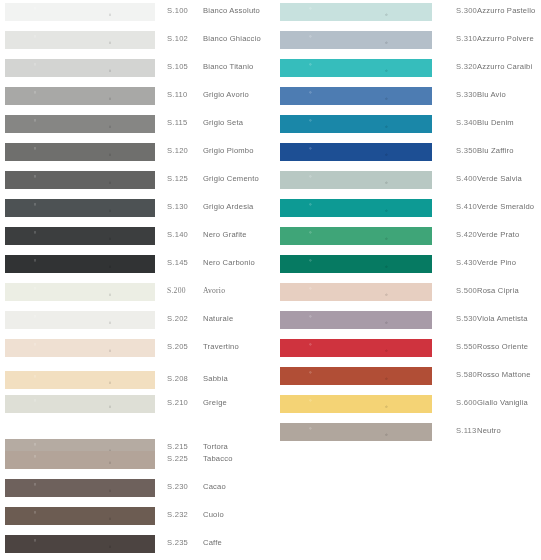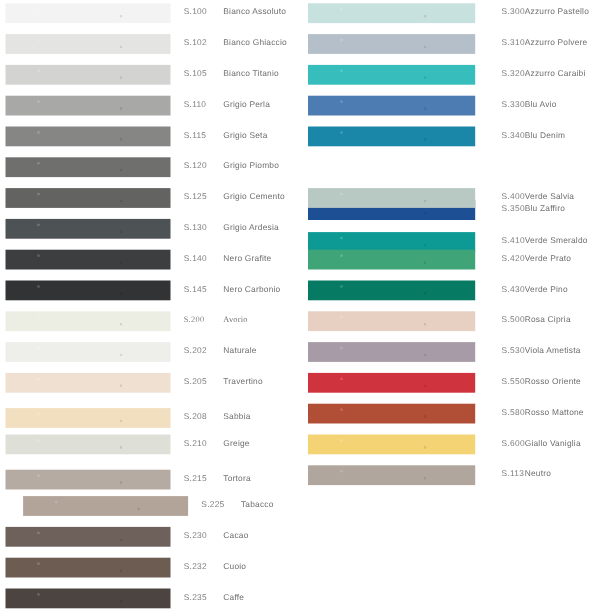--- a/index.html
+++ b/index.html
@@ -89,21 +89,21 @@
         <div class="swatch-name">Bianco Ghiaccio</div>
       </div>
       <div class="swatch-row" style="top: 56px;">
         <div class="swatch-chip" style="background: radial-gradient(circle at 20% 30%, rgba(255, 255, 255, 0.16) 0px, rgba(255, 255, 255, 0.16) 1px, rgba(0, 0, 0, 0) 1.5px), radial-gradient(circle at 70% 65%, rgba(0, 0, 0, 0.1) 0px, rgba(0, 0, 0, 0.1) 1px, rgba(0, 0, 0, 0) 1.5px), linear-gradient(rgb(211, 212, 210), rgb(211, 212, 210));"></div>
         <div class="swatch-code">S.105</div>
         <div class="swatch-name">Bianco Titanio</div>
       </div>
       <div class="swatch-row" style="top: 84px;">
         <div class="swatch-chip" style="background: radial-gradient(circle at 20% 30%, rgba(255, 255, 255, 0.16) 0px, rgba(255, 255, 255, 0.16) 1px, rgba(0, 0, 0, 0) 1.5px), radial-gradient(circle at 70% 65%, rgba(0, 0, 0, 0.1) 0px, rgba(0, 0, 0, 0.1) 1px, rgba(0, 0, 0, 0) 1.5px), linear-gradient(rgb(168, 168, 166), rgb(168, 168, 166));"></div>
         <div class="swatch-code">S.110</div>
-        <div class="swatch-name">Grigio Perla</div>
+        <div class="swatch-name">Grigio Avorio</div>
       </div>
       <div class="swatch-row" style="top: 112px;">
         <div class="swatch-chip" style="background: radial-gradient(circle at 20% 30%, rgba(255, 255, 255, 0.16) 0px, rgba(255, 255, 255, 0.16) 1px, rgba(0, 0, 0, 0) 1.5px), radial-gradient(circle at 70% 65%, rgba(0, 0, 0, 0.1) 0px, rgba(0, 0, 0, 0.1) 1px, rgba(0, 0, 0, 0) 1.5px), linear-gradient(rgb(134, 134, 132), rgb(134, 134, 132));"></div>
         <div class="swatch-code">S.115</div>
         <div class="swatch-name">Grigio Seta</div>
       </div>
       <div class="swatch-row" style="top: 140px;">
         <div class="swatch-chip" style="background: radial-gradient(circle at 20% 30%, rgba(255, 255, 255, 0.16) 0px, rgba(255, 255, 255, 0.16) 1px, rgba(0, 0, 0, 0) 1.5px), radial-gradient(circle at 70% 65%, rgba(0, 0, 0, 0.1) 0px, rgba(0, 0, 0, 0.1) 1px, rgba(0, 0, 0, 0) 1.5px), linear-gradient(rgb(111, 111, 109), rgb(111, 111, 109));"></div>
         <div class="swatch-code">S.120</div>
         <div class="swatch-name">Grigio Piombo</div>
@@ -146,26 +146,26 @@
       <div class="swatch-row" style="top: 368px;">
         <div class="swatch-chip" style="background: radial-gradient(circle at 20% 30%, rgba(255, 255, 255, 0.16) 0px, rgba(255, 255, 255, 0.16) 1px, rgba(0, 0, 0, 0) 1.5px), radial-gradient(circle at 70% 65%, rgba(0, 0, 0, 0.1) 0px, rgba(0, 0, 0, 0.1) 1px, rgba(0, 0, 0, 0) 1.5px), linear-gradient(rgb(242, 223, 192), rgb(242, 223, 192));"></div>
         <div class="swatch-code">S.208</div>
         <div class="swatch-name">Sabbia</div>
       </div>
       <div class="swatch-row" style="top: 392px;">
         <div class="swatch-chip" style="background: radial-gradient(circle at 20% 30%, rgba(255, 255, 255, 0.16) 0px, rgba(255, 255, 255, 0.16) 1px, rgba(0, 0, 0, 0) 1.5px), radial-gradient(circle at 70% 65%, rgba(0, 0, 0, 0.1) 0px, rgba(0, 0, 0, 0.1) 1px, rgba(0, 0, 0, 0) 1.5px), linear-gradient(rgb(222, 223, 214), rgb(222, 223, 214));"></div>
         <div class="swatch-code">S.210</div>
         <div class="swatch-name">Greige</div>
       </div>
-      <div class="swatch-row" style="top: 424px;">
+      <div class="swatch-row" style="top: 436px;">
         <div class="swatch-chip" style="background: radial-gradient(circle at 20% 30%, rgba(255, 255, 255, 0.16) 0px, rgba(255, 255, 255, 0.16) 1px, rgba(0, 0, 0, 0) 1.5px), radial-gradient(circle at 70% 65%, rgba(0, 0, 0, 0.1) 0px, rgba(0, 0, 0, 0.1) 1px, rgba(0, 0, 0, 0) 1.5px), linear-gradient(rgb(181, 171, 162), rgb(181, 171, 162));"></div>
         <div class="swatch-code">S.215</div>
         <div class="swatch-name">Tortora</div>
       </div>
-      <div class="swatch-row" style="top: 448px; margin-left: 16px;">
+      <div class="swatch-row" style="top: 448px;">
         <div class="swatch-chip" style="background: radial-gradient(circle at 20% 30%, rgba(255, 255, 255, 0.16) 0px, rgba(255, 255, 255, 0.16) 1px, rgba(0, 0, 0, 0) 1.5px), radial-gradient(circle at 70% 65%, rgba(0, 0, 0, 0.1) 0px, rgba(0, 0, 0, 0.1) 1px, rgba(0, 0, 0, 0) 1.5px), linear-gradient(rgb(179, 164, 153), rgb(179, 164, 153));"></div>
         <div class="swatch-code">S.225</div>
         <div class="swatch-name">Tabacco</div>
       </div>
       <div class="swatch-row" style="top: 476px;">
         <div class="swatch-chip" style="background: radial-gradient(circle at 20% 30%, rgba(255, 255, 255, 0.16) 0px, rgba(255, 255, 255, 0.16) 1px, rgba(0, 0, 0, 0) 1.5px), radial-gradient(circle at 70% 65%, rgba(0, 0, 0, 0.1) 0px, rgba(0, 0, 0, 0.1) 1px, rgba(0, 0, 0, 0) 1.5px), linear-gradient(rgb(110, 97, 92), rgb(110, 97, 92));"></div>
         <div class="swatch-code">S.230</div>
         <div class="swatch-name">Cacao</div>
       </div>
       <div class="swatch-row" style="top: 504px;">
@@ -198,31 +198,31 @@
       <div class="swatch-row" style="top: 84px;">
         <div class="swatch-chip" style="background: radial-gradient(circle at 20% 30%, rgba(255, 255, 255, 0.16) 0px, rgba(255, 255, 255, 0.16) 1px, rgba(0, 0, 0, 0) 1.5px), radial-gradient(circle at 70% 65%, rgba(0, 0, 0, 0.1) 0px, rgba(0, 0, 0, 0.1) 1px, rgba(0, 0, 0, 0) 1.5px), linear-gradient(rgb(77, 124, 178), rgb(77, 124, 178));"></div>
         <div class="swatch-code">S.330</div>
         <div class="swatch-name">Blu Avio</div>
       </div>
       <div class="swatch-row" style="top: 112px;">
         <div class="swatch-chip" style="background: radial-gradient(circle at 20% 30%, rgba(255, 255, 255, 0.16) 0px, rgba(255, 255, 255, 0.16) 1px, rgba(0, 0, 0, 0) 1.5px), radial-gradient(circle at 70% 65%, rgba(0, 0, 0, 0.1) 0px, rgba(0, 0, 0, 0.1) 1px, rgba(0, 0, 0, 0) 1.5px), linear-gradient(rgb(26, 135, 168), rgb(26, 135, 168));"></div>
         <div class="swatch-code">S.340</div>
         <div class="swatch-name">Blu Denim</div>
       </div>
-      <div class="swatch-row" style="top: 140px; margin-top: 39px;">
+      <div class="swatch-row" style="top: 140px;">
         <div class="swatch-chip" style="background: radial-gradient(circle at 20% 30%, rgba(255, 255, 255, 0.16) 0px, rgba(255, 255, 255, 0.16) 1px, rgba(0, 0, 0, 0) 1.5px), radial-gradient(circle at 70% 65%, rgba(0, 0, 0, 0.1) 0px, rgba(0, 0, 0, 0.1) 1px, rgba(0, 0, 0, 0) 1.5px), linear-gradient(rgb(29, 79, 148), rgb(29, 79, 148));"></div>
         <div class="swatch-code">S.350</div>
         <div class="swatch-name">Blu Zaffiro</div>
       </div>
       <div class="swatch-row" style="top: 168px;">
         <div class="swatch-chip" style="background: radial-gradient(circle at 20% 30%, rgba(255, 255, 255, 0.16) 0px, rgba(255, 255, 255, 0.16) 1px, rgba(0, 0, 0, 0) 1.5px), radial-gradient(circle at 70% 65%, rgba(0, 0, 0, 0.1) 0px, rgba(0, 0, 0, 0.1) 1px, rgba(0, 0, 0, 0) 1.5px), linear-gradient(rgb(184, 200, 195), rgb(184, 200, 195));"></div>
         <div class="swatch-code">S.400</div>
         <div class="swatch-name">Verde Salvia</div>
       </div>
-      <div class="swatch-row" style="top: 196px; margin-top: 12px;">
+      <div class="swatch-row" style="top: 196px;">
         <div class="swatch-chip" style="background: radial-gradient(circle at 20% 30%, rgba(255, 255, 255, 0.16) 0px, rgba(255, 255, 255, 0.16) 1px, rgba(0, 0, 0, 0) 1.5px), radial-gradient(circle at 70% 65%, rgba(0, 0, 0, 0.1) 0px, rgba(0, 0, 0, 0.1) 1px, rgba(0, 0, 0, 0) 1.5px), linear-gradient(rgb(13, 154, 148), rgb(13, 154, 148));"></div>
         <div class="swatch-code">S.410</div>
         <div class="swatch-name">Verde Smeraldo</div>
       </div>
       <div class="swatch-row" style="top: 224px;">
         <div class="swatch-chip" style="background: radial-gradient(circle at 20% 30%, rgba(255, 255, 255, 0.16) 0px, rgba(255, 255, 255, 0.16) 1px, rgba(0, 0, 0, 0) 1.5px), radial-gradient(circle at 70% 65%, rgba(0, 0, 0, 0.1) 0px, rgba(0, 0, 0, 0.1) 1px, rgba(0, 0, 0, 0) 1.5px), linear-gradient(rgb(63, 165, 120), rgb(63, 165, 120));"></div>
         <div class="swatch-code">S.420</div>
         <div class="swatch-name">Verde Prato</div>
       </div>
       <div class="swatch-row" style="top: 252px;">

